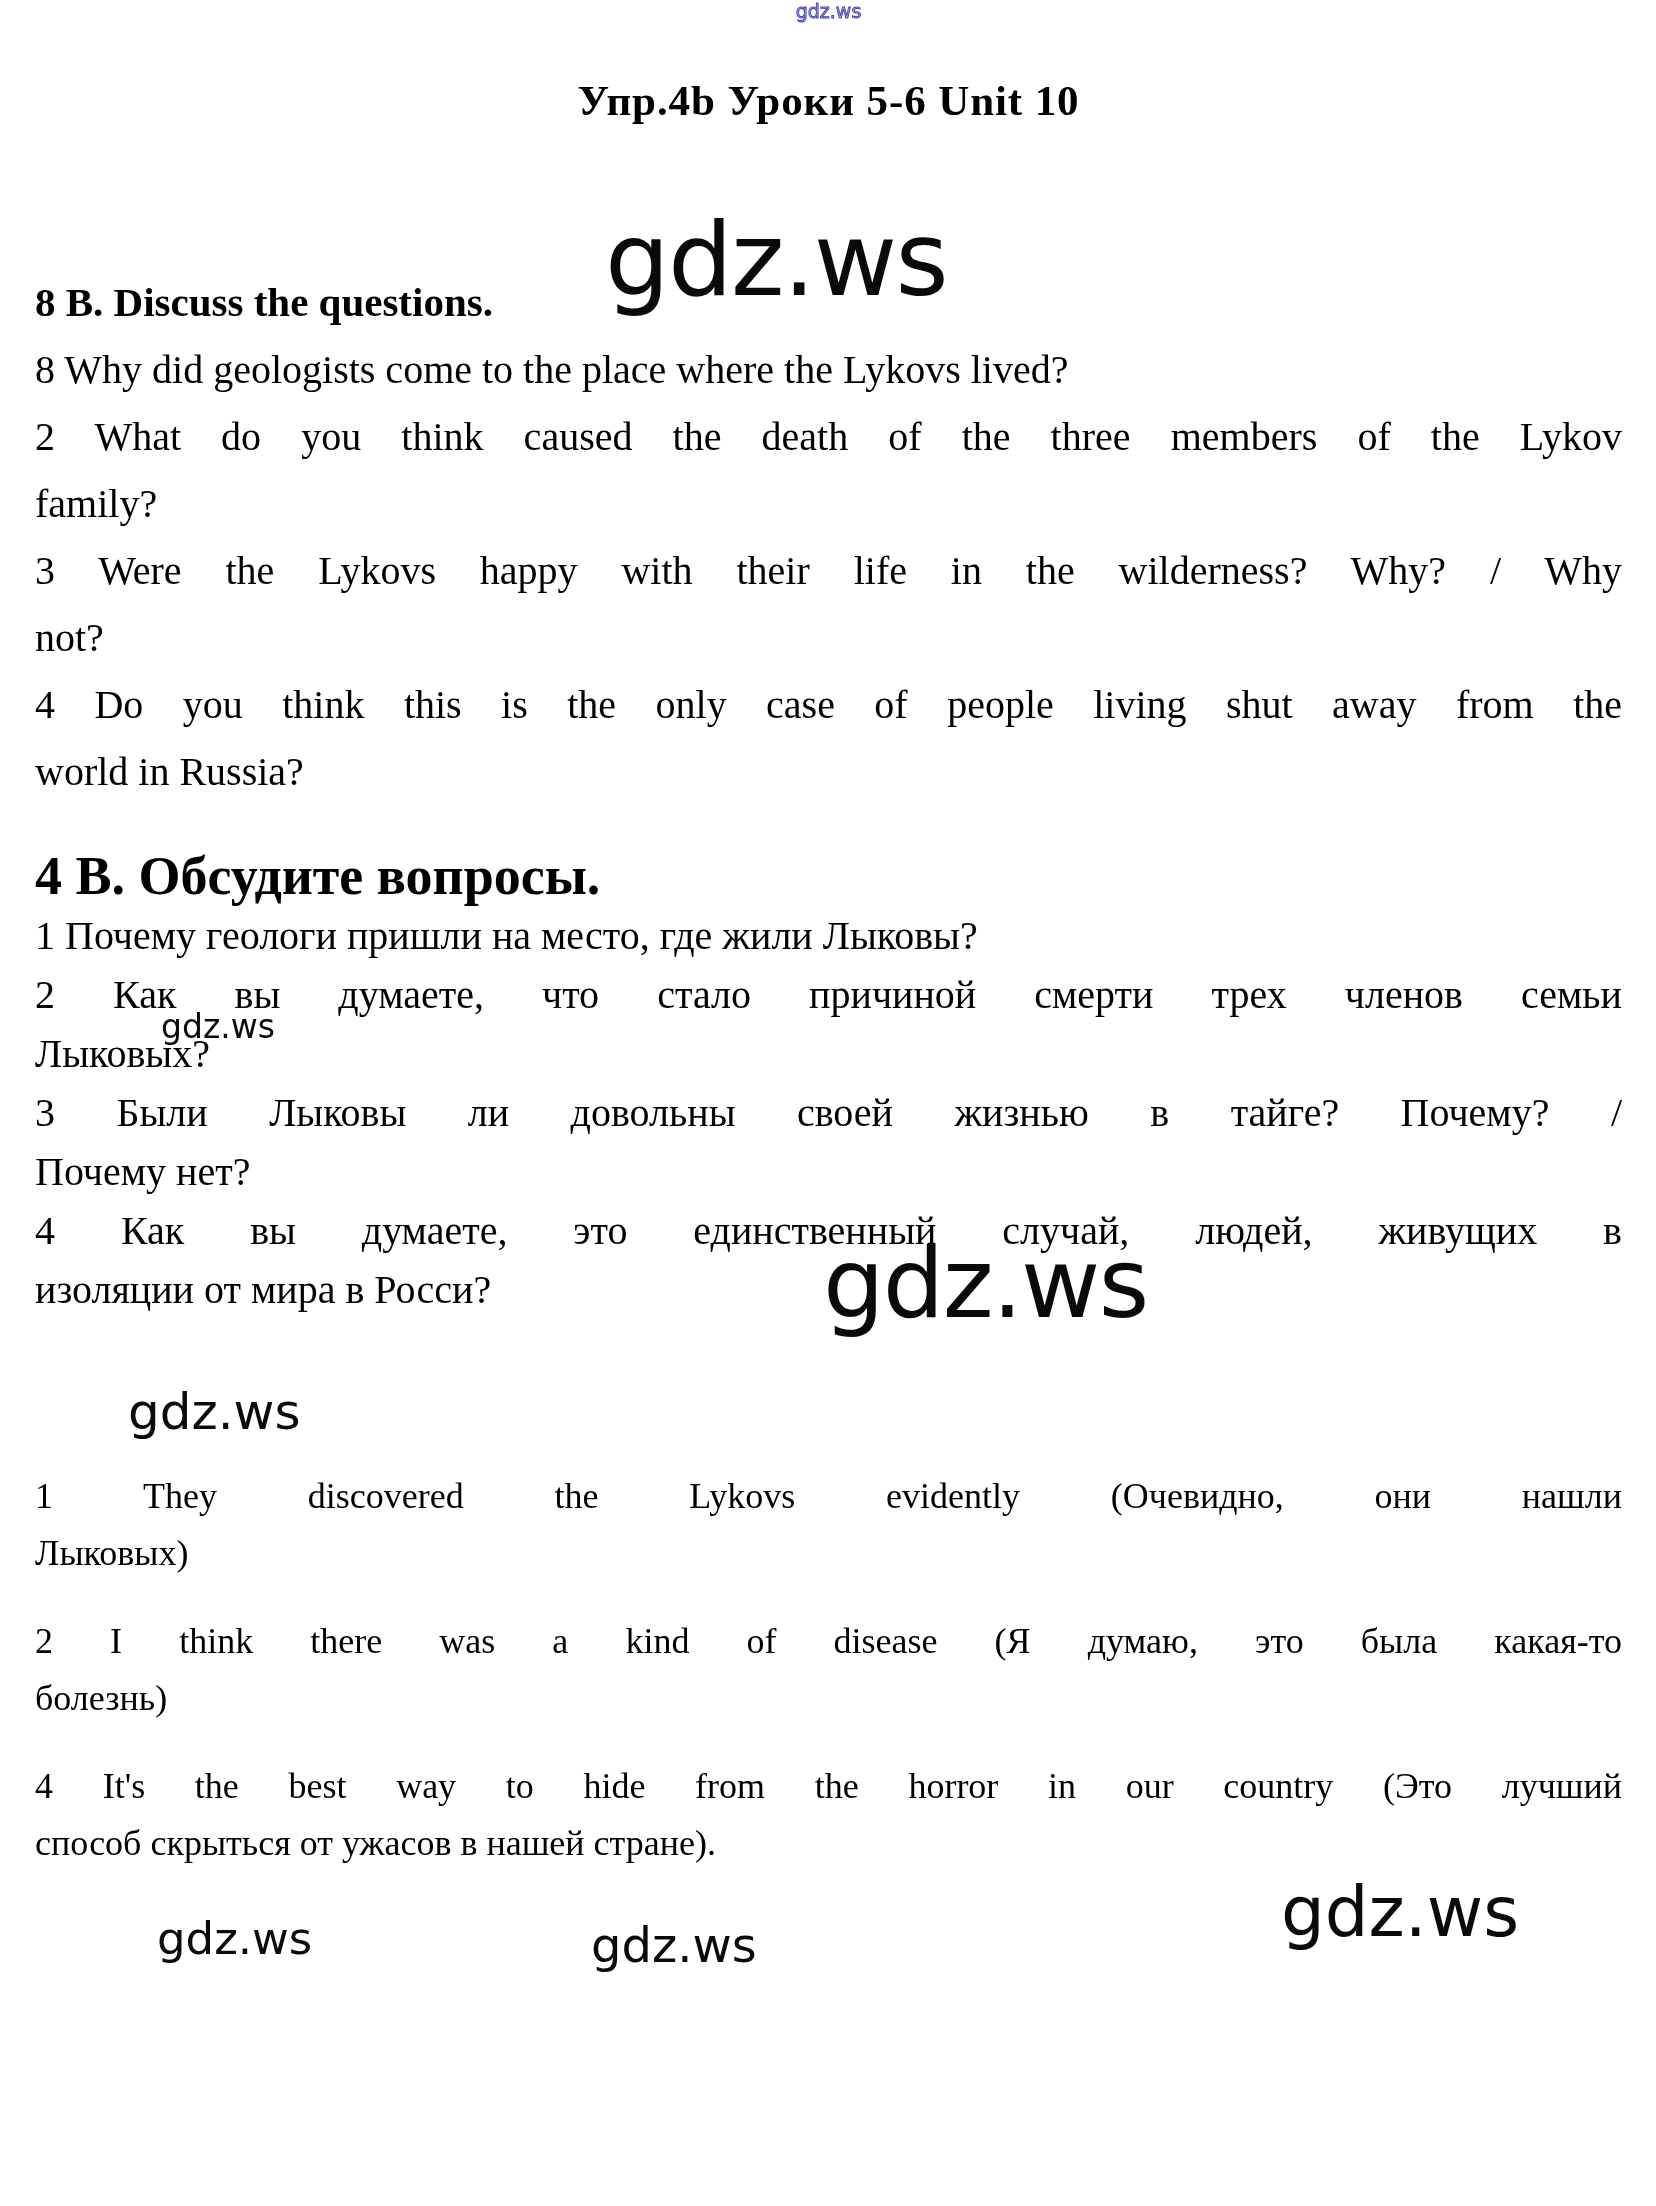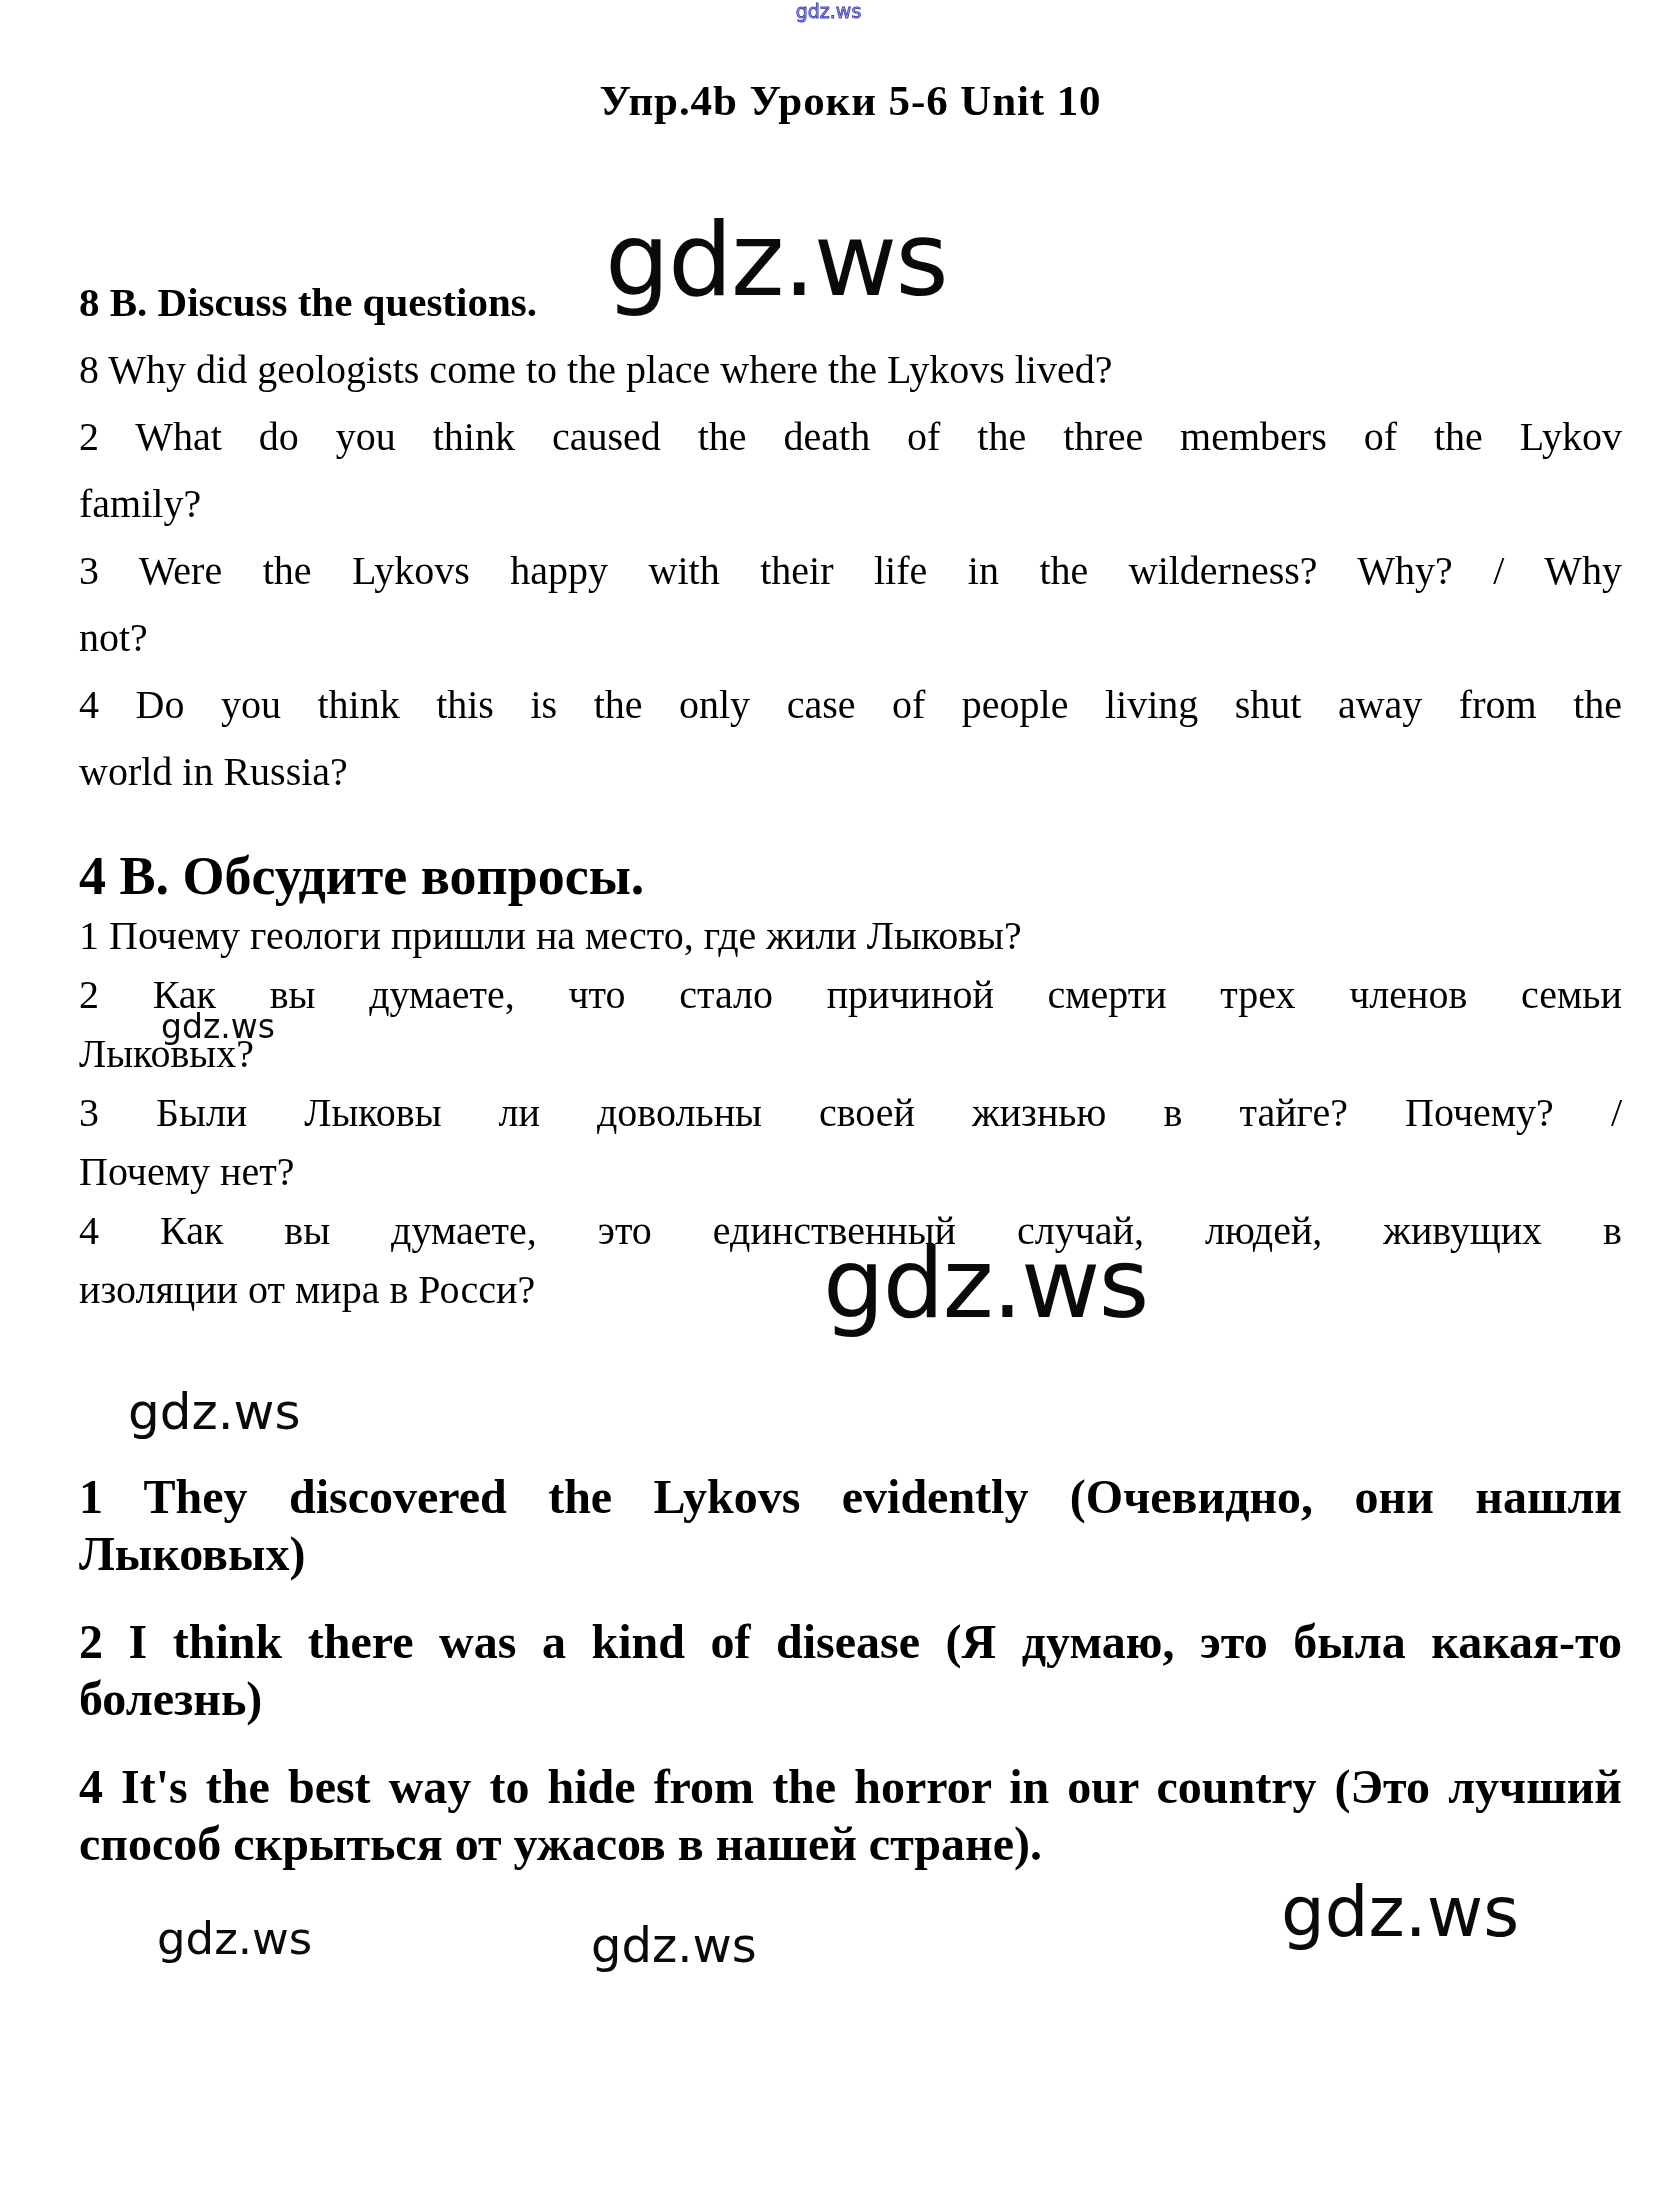--- a/index.html
+++ b/index.html
@@ -4,21 +4,21 @@
 <style>
   html,body { margin:0; padding:0; background:#e8e8e8; }
   .page {
     position:relative;
     width:1657px; height:2207px;
     background:#ffffff;
     font-family:"Liberation Serif", serif;
     color:#000;
     overflow:hidden;
   }
-  .content { position:absolute; left:35px; right:35px; top:0;margin-left:44px; }
+  .content { position:absolute; left:35px; right:35px; top:0; }
 
   .title {
     margin-top:76px;
     text-align:center;
     font-weight:bold;
     font-size:43px;
     line-height:1.15;
     letter-spacing:0.9px;
   }
 
@@ -26,21 +26,21 @@
   .section-en .heading { font-weight:bold; font-size:41px; line-height:67px; }
   .section-en .line { font-size:40px; line-height:67px; }
 
   .section-ru { margin-top:42px; }
   .section-ru .heading { font-weight:bold; font-size:54px; line-height:59px; }
   .section-ru .line { font-size:40px; line-height:59px; }
 
   .answers { margin-top:149px; }
   .answer { margin:0 0 31px 0; }
   .answer-4 { margin-top:14px; }
-  .answers .line { font-size:48px; line-height:57px;font-weight:bold; }
+  .answers .line { font-size:36px; line-height:57px; }
 
   .line { text-align:left; white-space:normal; }
   .j { text-align:justify; text-align-last:justify; }
 
   
   .wm {
     position:absolute;
     font-family:"DejaVu Sans", sans-serif;
     color:#0a0a0a;
     line-height:1;

